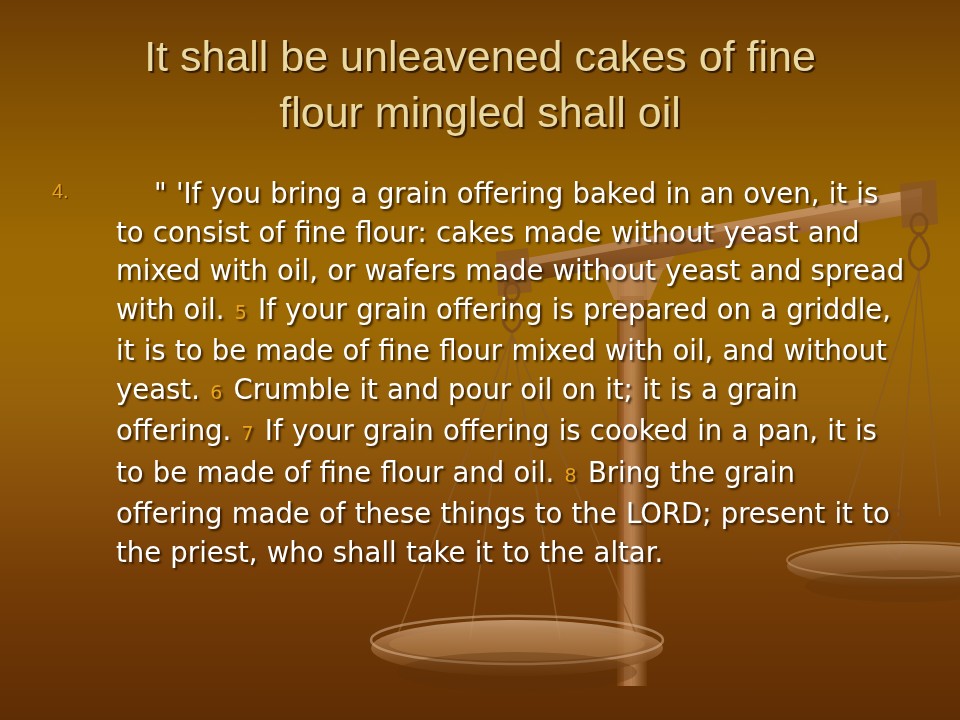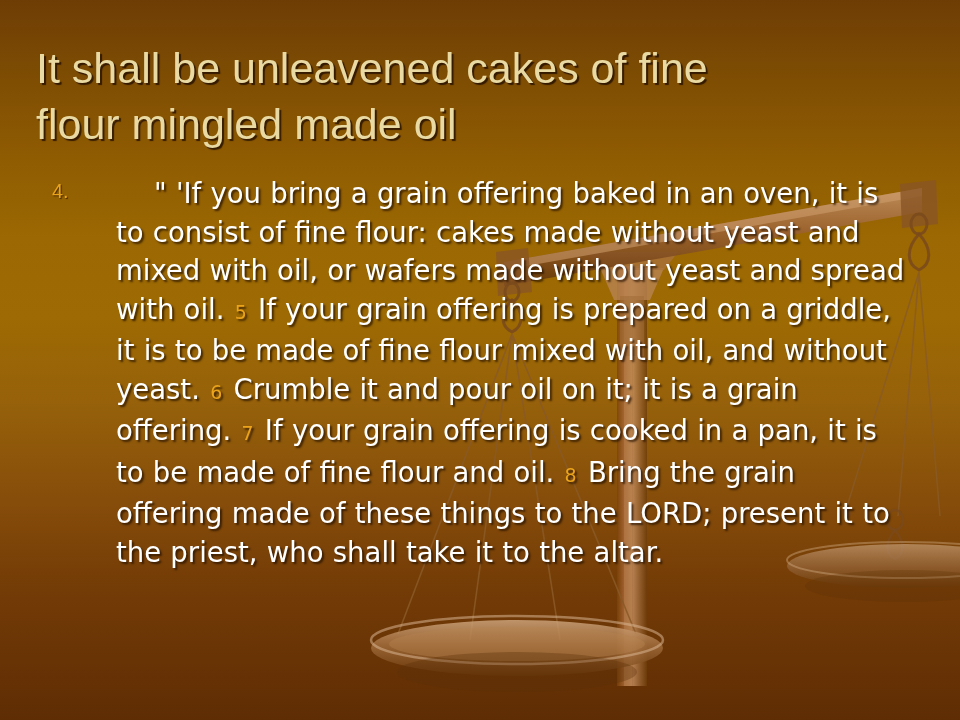--- a/index.html
+++ b/index.html
@@ -33,23 +33,23 @@
   .scale-art {
     position: absolute;
     inset: 0;
     pointer-events: none;
   }
 
   
   .title-block {
     position: absolute;
     left: 36px;
-    top: 40px;
+    top: 28px;
     width: 888px;
-    text-align: left;
+    text-align: center;
     z-index: 5;
   }
   .title-text {
     display: block;
     font-family: "Liberation Sans", sans-serif;
     font-size: 43px;
     line-height: 56px;
     font-weight: 400;
     color: #e9d9a2;
     text-shadow: 2px 2px 1px rgba(40, 18, 2, 0.85);
@@ -176,21 +176,21 @@
       <ellipse cx="905" cy="566" rx="118" ry="22" fill="url(#panGradR)"></ellipse>
       <ellipse cx="905" cy="560" rx="118" ry="18" fill="none" stroke="#cfa97f" stroke-width="2" opacity="0.45"></ellipse>
       <ellipse cx="905" cy="586" rx="100" ry="16" fill="#5d3208" opacity="0.28"></ellipse>
 
       <circle cx="847" cy="512" r="5" fill="#7a4a1c" opacity="0.70"></circle>
     </g>
   </svg>
 
   <div class="title-block">
     <span class="title-text">It shall be unleavened cakes of fine</span>
-    <span class="title-text">flour mingled made oil</span>
+    <span class="title-text">flour mingled shall oil</span>
   </div>
 
   <div class="body-block">
     <div class="list-item">
       <span class="item-marker">4.</span>
       <span class="item-text">" 'If you bring a grain offering baked in an oven, it is to consist of fine flour: cakes made without yeast and mixed with oil, or wafers made without yeast and spread with oil. <span class="verse-num">5</span> If your grain offering is prepared on a griddle, it is to be made of fine flour mixed with oil, and without yeast. <span class="verse-num">6</span> Crumble it and pour oil on it; it is a grain offering. <span class="verse-num">7</span> If your grain offering is cooked in a pan, it is to be made of fine flour and oil. <span class="verse-num">8</span> Bring the grain offering made of these things to the LORD; present it to the priest, who shall take it to the altar.</span>
     </div>
   </div>
 
 </div>

